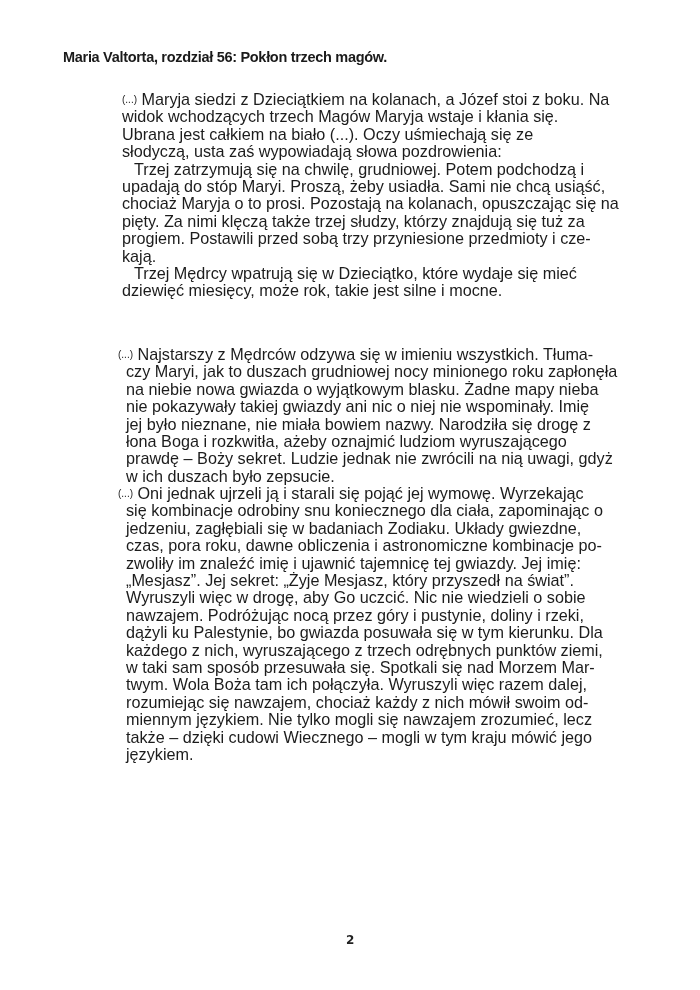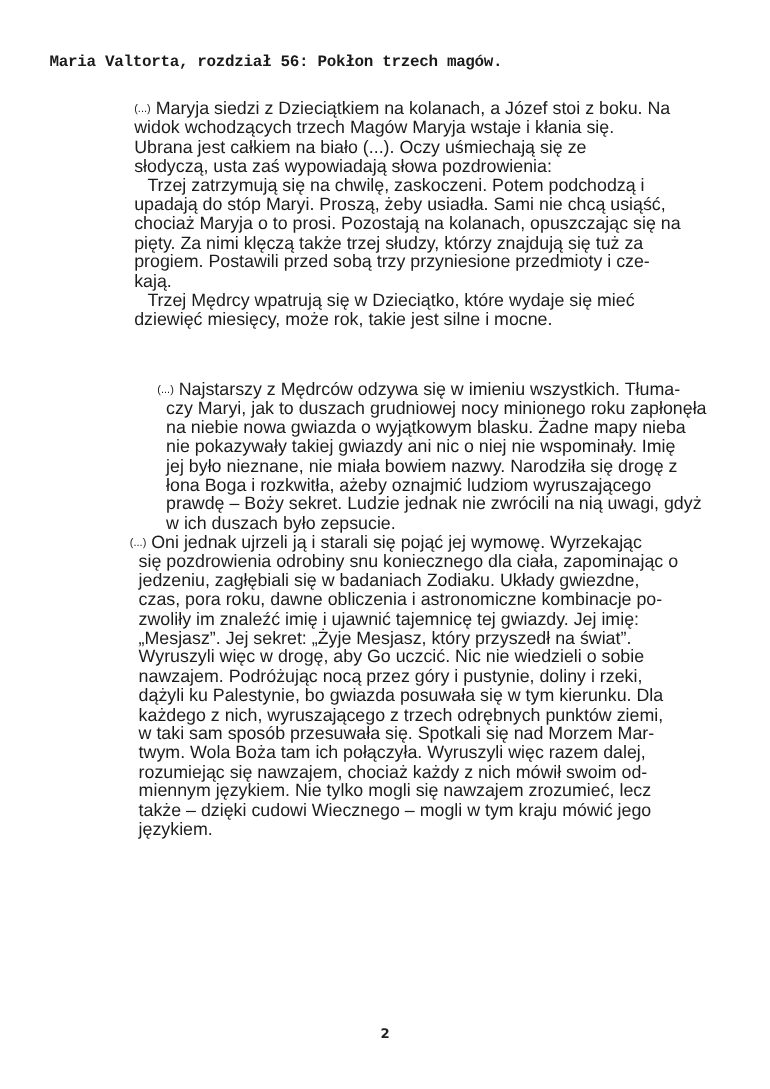--- a/index.html
+++ b/index.html
@@ -1,51 +1,51 @@
 <!DOCTYPE html>
 <html><head>
 <meta charset="utf-8">
 <style>
   html, body { margin: 0; padding: 0; background: #ffffff; }
   body { width: 700px; height: 990px; position: relative; overflow: hidden; }
   .heading {
-    position: absolute; left: 45px; top: 49px;
-    font-family: Liberation Mono, monospace; font-weight: bold;
+    position: absolute; left: 63px; top: 49px;
+    font-family: Liberation Sans, sans-serif; font-weight: bold;
     font-size: 14.5px; color: #1a1a1a; letter-spacing: -0.3px;
   }
   .block {
     position: absolute;
     font-family: Liberation Sans, sans-serif;
     font-size: 16.2px; line-height: 17.4px; color: #1c1c1c;
   }
   .block .ln { display: block; white-space: nowrap; text-align: justify; text-align-last: justify; }
   .block .ln.last { text-align-last: left; }
   .block1 { left: 122px; top: 91px; width: 403px; }
-  .block2 { left: 118px; top: 346px; width: 401px; margin-left: 25px; }
+  .block2 { left: 118px; top: 346px; width: 401px; }
   .block3 { left: 118px; top: 485px; width: 401px; }
   .ell { font-size: 10px; vertical-align: 2px; }
   .ind { padding-left: 12px; }
   .ind2 { padding-left: 8px; }
   .pageno {
     position: absolute; left: 346px; top: 933px;
     font-family: "DejaVu Sans", sans-serif; font-weight: bold;
     font-size: 12px; color: #222;
   }
 </style>
 </head>
 <body>
 
 <div class="heading">Maria Valtorta, rozdział 56:  Pokłon trzech magów.</div>
 
 <div class="block block1">
   <span class="ln"><span class="ell">(...)</span><span> Maryja siedzi z Dzieciątkiem na kolanach, a Józef stoi z boku. Na</span></span>
   <span class="ln">widok wchodzących trzech Magów Maryja wstaje i kłania się.</span>
   <span class="ln">Ubrana jest całkiem na biało (...).                 Oczy uśmiechają się ze</span>
   <span class="ln last">słodyczą, usta zaś wypowiadają słowa pozdrowienia:</span>
-  <span class="ln ind">Trzej zatrzymują się na chwilę, zaskoczeni. Potem podchodzą i</span>
+  <span class="ln ind">Trzej zatrzymują się na chwilę, grudniowej. Potem podchodzą i</span>
   <span class="ln">upadają do stóp Maryi. Proszą, żeby usiadła. Sami nie chcą usiąść,</span>
   <span class="ln">chociaż Maryja o to prosi. Pozostają na kolanach, opuszczając się na</span>
   <span class="ln">pięty. Za nimi klęczą także trzej słudzy, którzy znajdują się tuż za</span>
   <span class="ln">progiem. Postawili przed sobą trzy przyniesione przedmioty i cze-</span>
   <span class="ln last">kają.</span>
   <span class="ln ind">Trzej Mędrcy wpatrują się w Dzieciątko, które wydaje się mieć</span>
   <span class="ln last">dziewięć miesięcy, może rok, takie jest silne i mocne.</span>
 </div>
 
 <div class="block block2">
@@ -54,21 +54,21 @@
   <span class="ln ind2">na niebie nowa gwiazda o wyjątkowym blasku. Żadne mapy nieba</span>
   <span class="ln ind2">nie pokazywały takiej gwiazdy ani nic o niej nie wspominały. Imię</span>
   <span class="ln ind2">jej było nieznane, nie miała bowiem nazwy. Narodziła się drogę z</span>
   <span class="ln ind2">łona Boga i rozkwitła, ażeby oznajmić ludziom wyruszającego</span>
   <span class="ln ind2">prawdę – Boży sekret. Ludzie jednak nie zwrócili na nią uwagi, gdyż</span>
   <span class="ln last ind2">w ich duszach było zepsucie.</span>
 </div>
 
 <div class="block block3">
   <span class="ln"><span class="ell">(...)</span><span> Oni jednak ujrzeli ją i starali się pojąć jej wymowę. Wyrzekając</span></span>
-  <span class="ln ind2">się pozdrowienia odrobiny snu koniecznego dla ciała, zapominając o</span>
+  <span class="ln ind2">się kombinacje odrobiny snu koniecznego dla ciała, zapominając o</span>
   <span class="ln ind2">jedzeniu, zagłębiali się w badaniach Zodiaku. Układy gwiezdne,</span>
   <span class="ln ind2">czas, pora roku, dawne obliczenia i astronomiczne kombinacje po-</span>
   <span class="ln ind2">zwoliły im znaleźć imię i ujawnić tajemnicę tej gwiazdy. Jej imię:</span>
   <span class="ln ind2">„Mesjasz”. Jej sekret: „Żyje Mesjasz, który przyszedł na świat”.</span>
   <span class="ln ind2">Wyruszyli więc w drogę, aby Go uczcić. Nic nie wiedzieli o sobie</span>
   <span class="ln ind2">nawzajem. Podróżując nocą przez góry i pustynie, doliny i rzeki,</span>
   <span class="ln ind2">dążyli ku Palestynie, bo gwiazda posuwała się w tym kierunku. Dla</span>
   <span class="ln ind2">każdego z nich, wyruszającego z trzech odrębnych punktów ziemi,</span>
   <span class="ln ind2">w taki sam sposób przesuwała się. Spotkali się nad Morzem Mar-</span>
   <span class="ln ind2">twym. Wola Boża tam ich połączyła. Wyruszyli więc razem dalej,</span>

